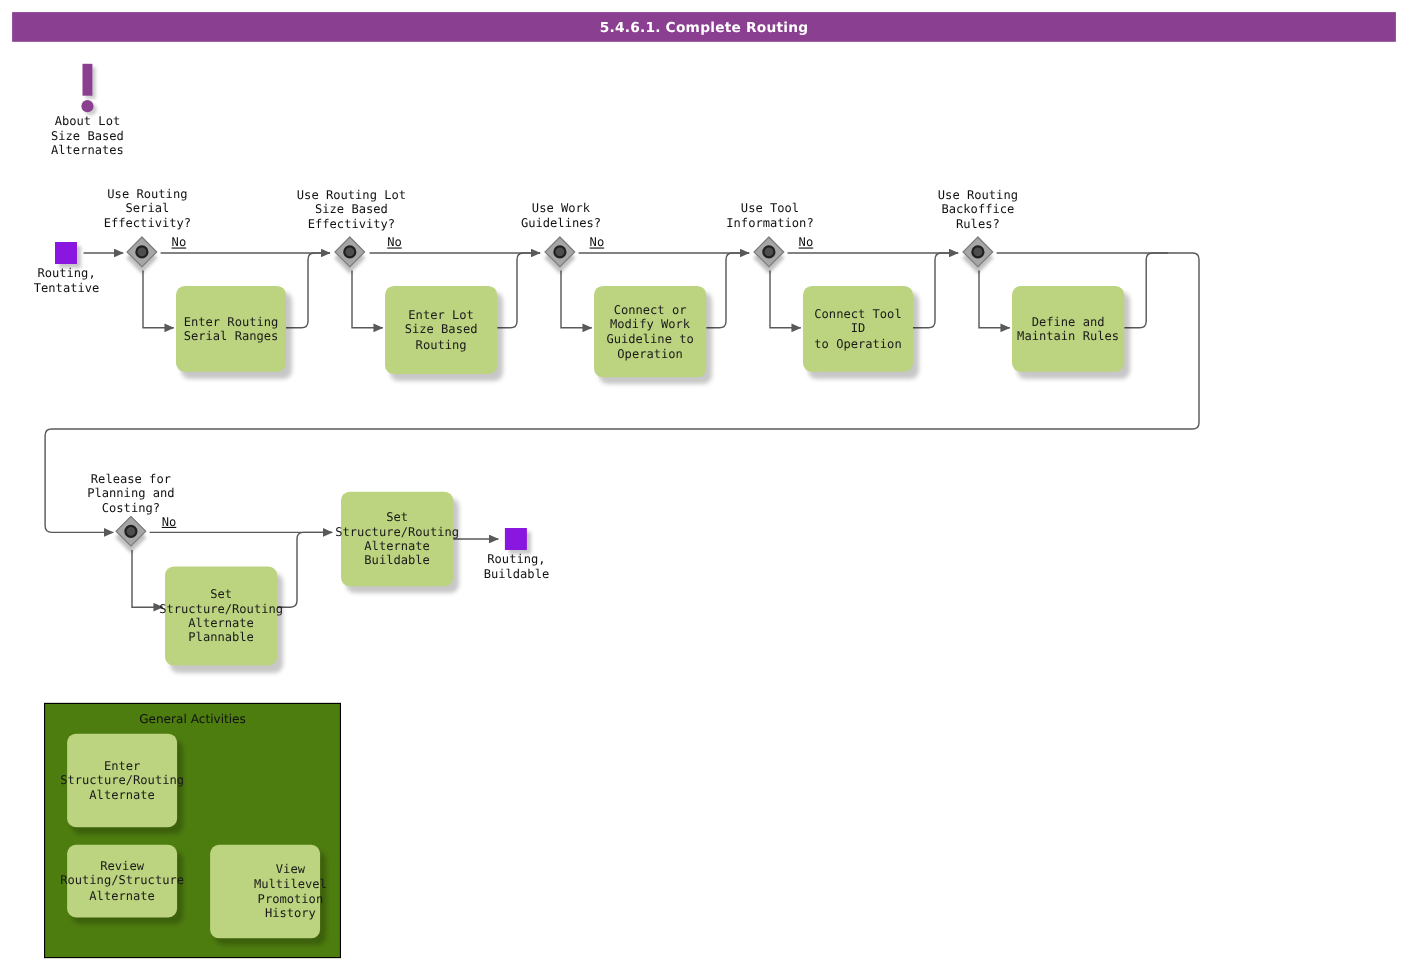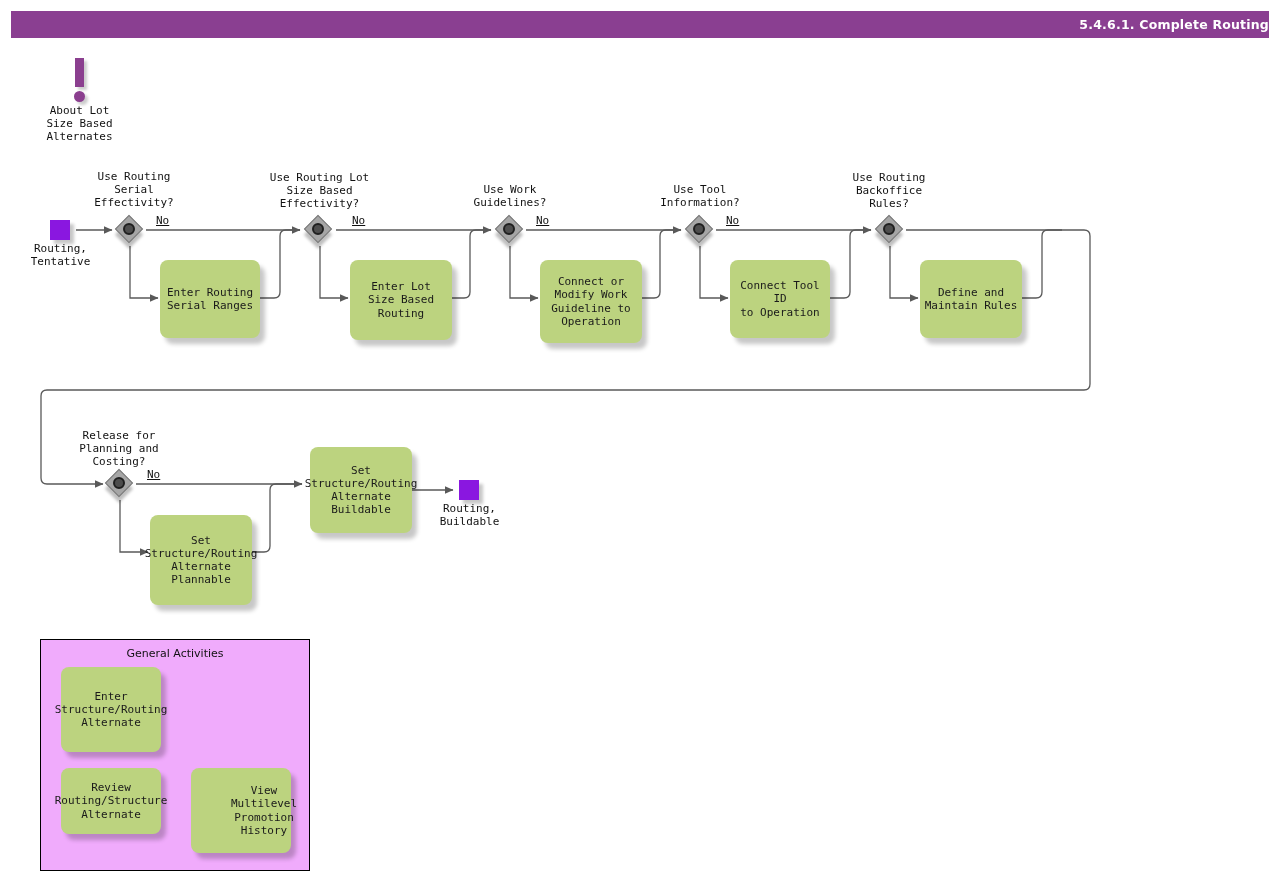--- a/index.html
+++ b/index.html
@@ -23,21 +23,21 @@
     top: 11px;
     width: 1258px;
     height: 27px;
     background: #8a3f91;
     color: #ffffff;
     font-family: "DejaVu Sans", "Liberation Sans", sans-serif;
     font-weight: bold;
     font-size: 12.5px;
     display: flex;
     align-items: center;
-    justify-content: flex-end;
+    justify-content: center;
     letter-spacing: 0.2px;
   }
 
   
   #wires {
     position: absolute;
     left: 0; top: 0;
     width: 1280px;
     height: 880px;
     pointer-events: none;
@@ -136,21 +136,21 @@
   }
 
   
   #general-activities {
     position: absolute;
     left: 40px;
     top: 639px;
     width: 270px;
     height: 232px;
     border: 1px solid #000000;
-    background: #f0abfc;
+    background: #4d7c0f;
     box-sizing: border-box;
   }
   #general-activities .ga-title {
     position: absolute;
     top: 7px;
     left: 0; right: 0;
     text-align: center;
     font-family: "DejaVu Sans", "Liberation Sans", sans-serif;
     font-size: 11px;
     color: #111111;

